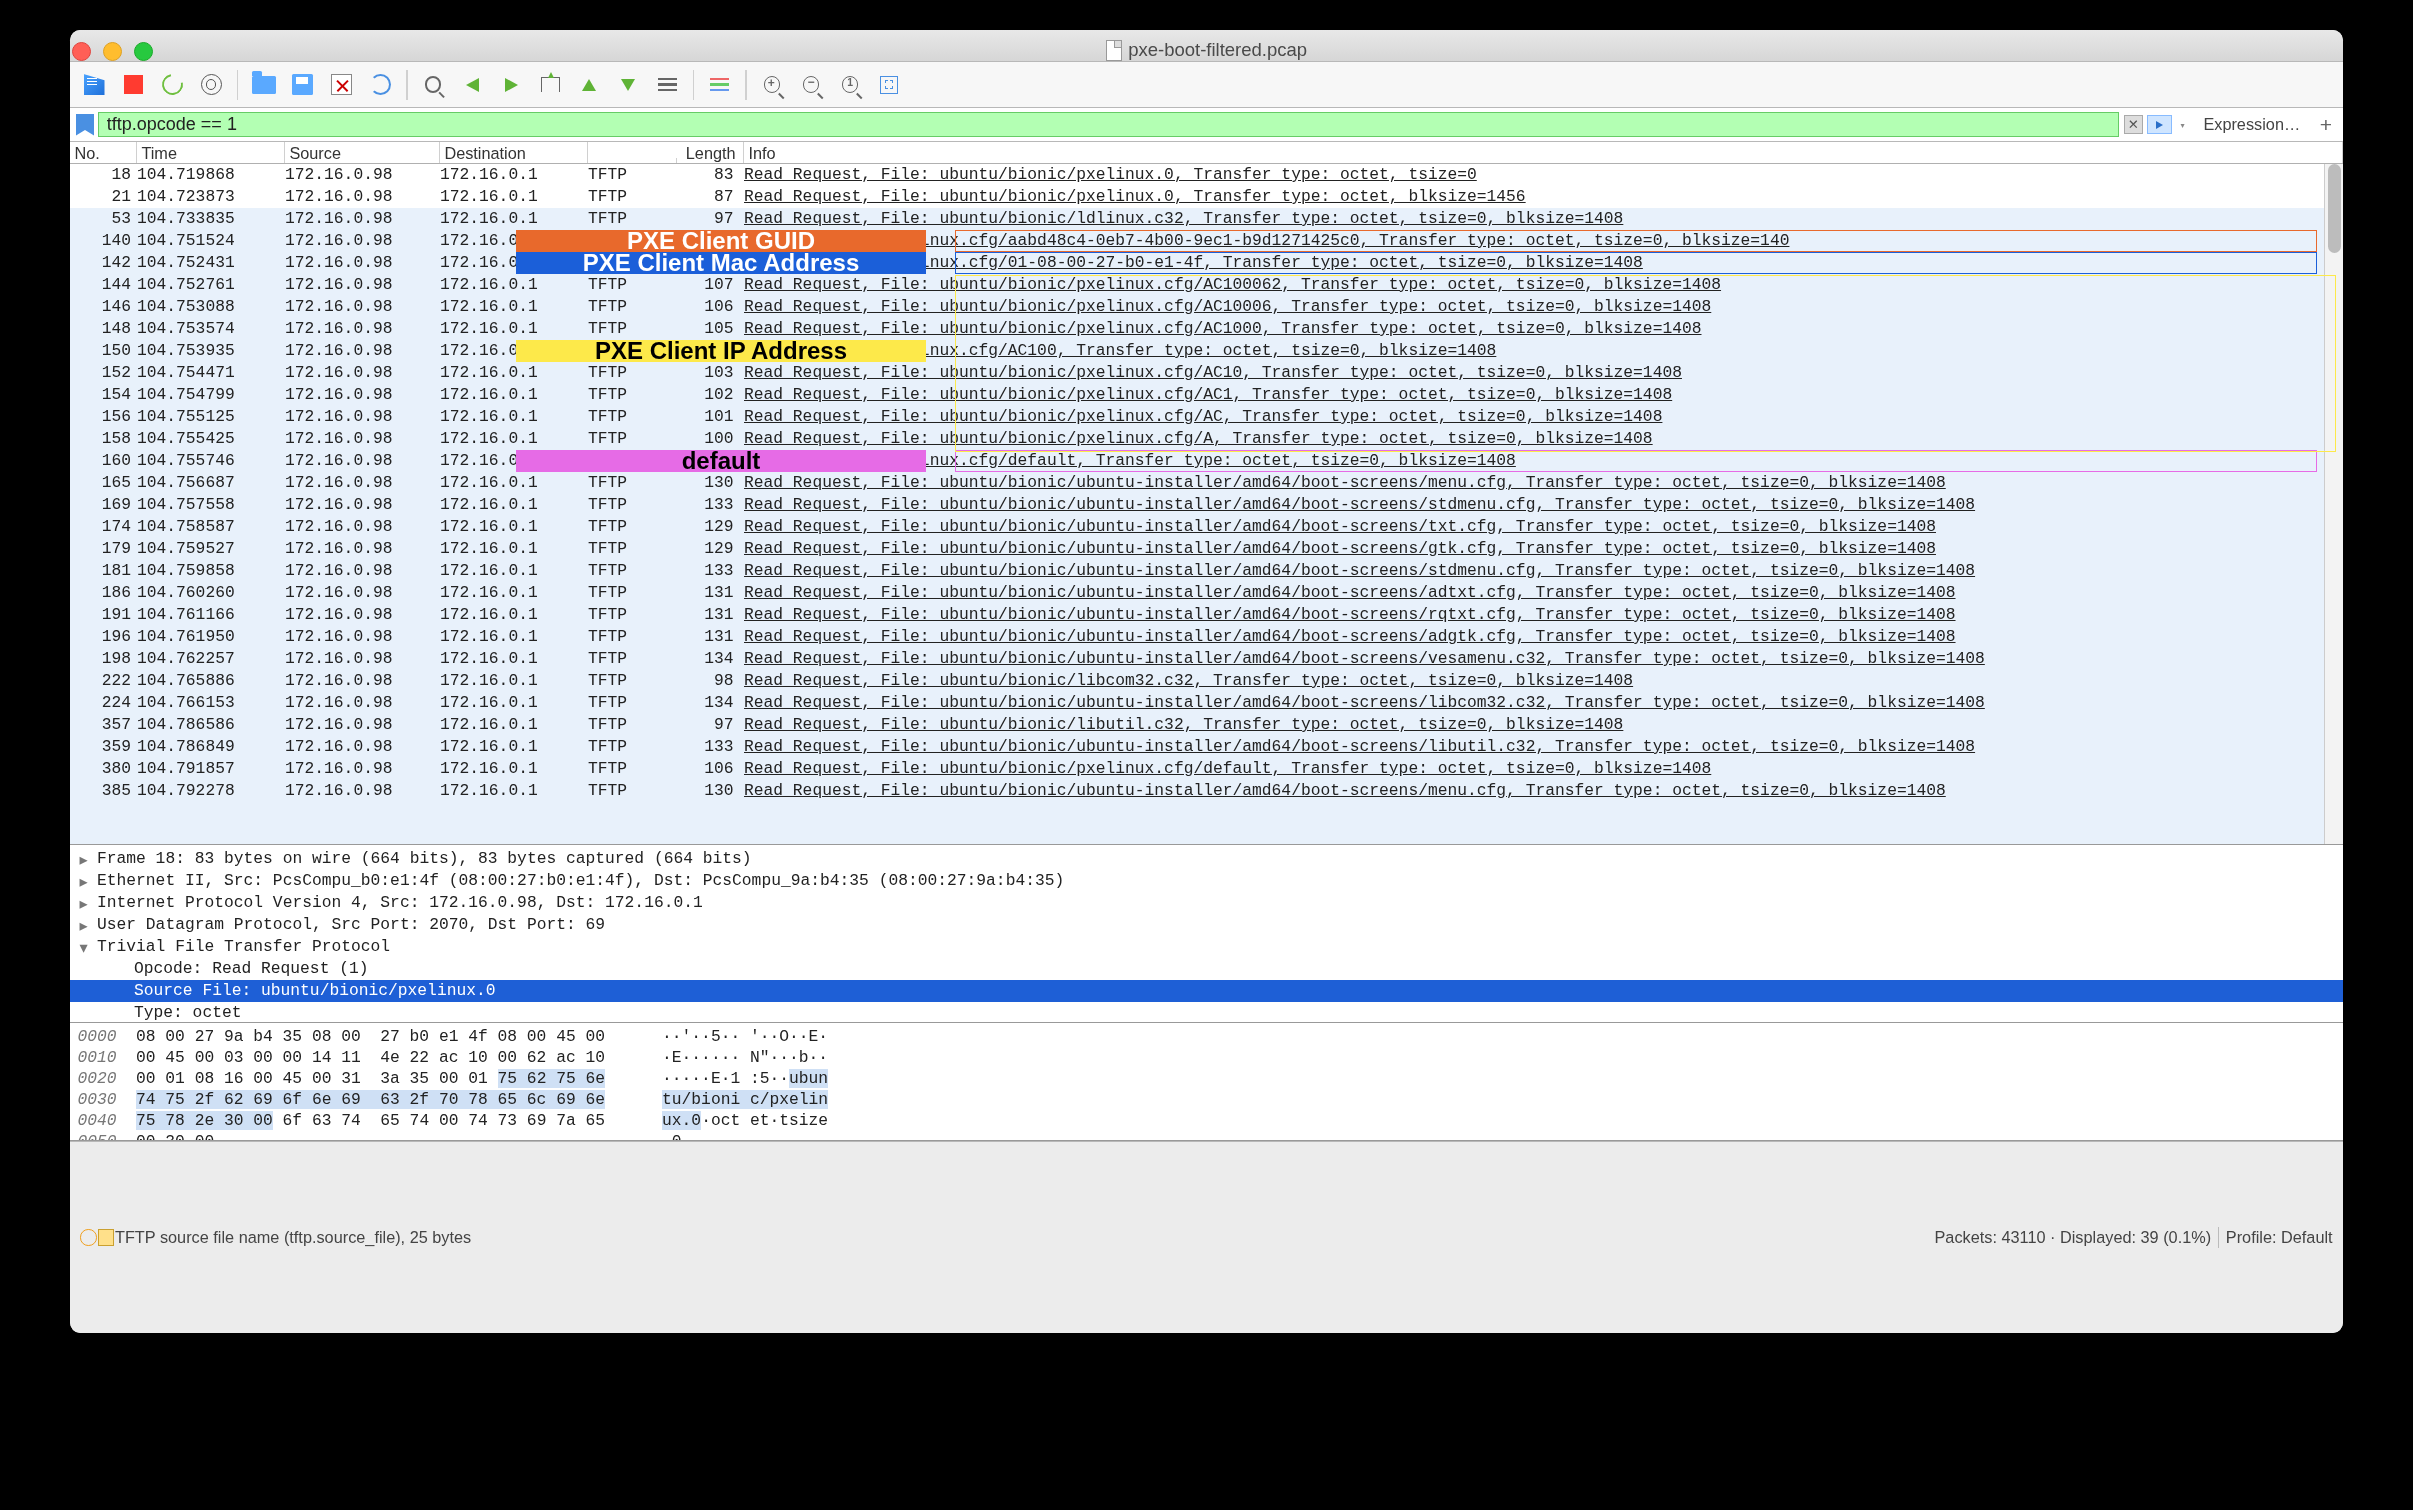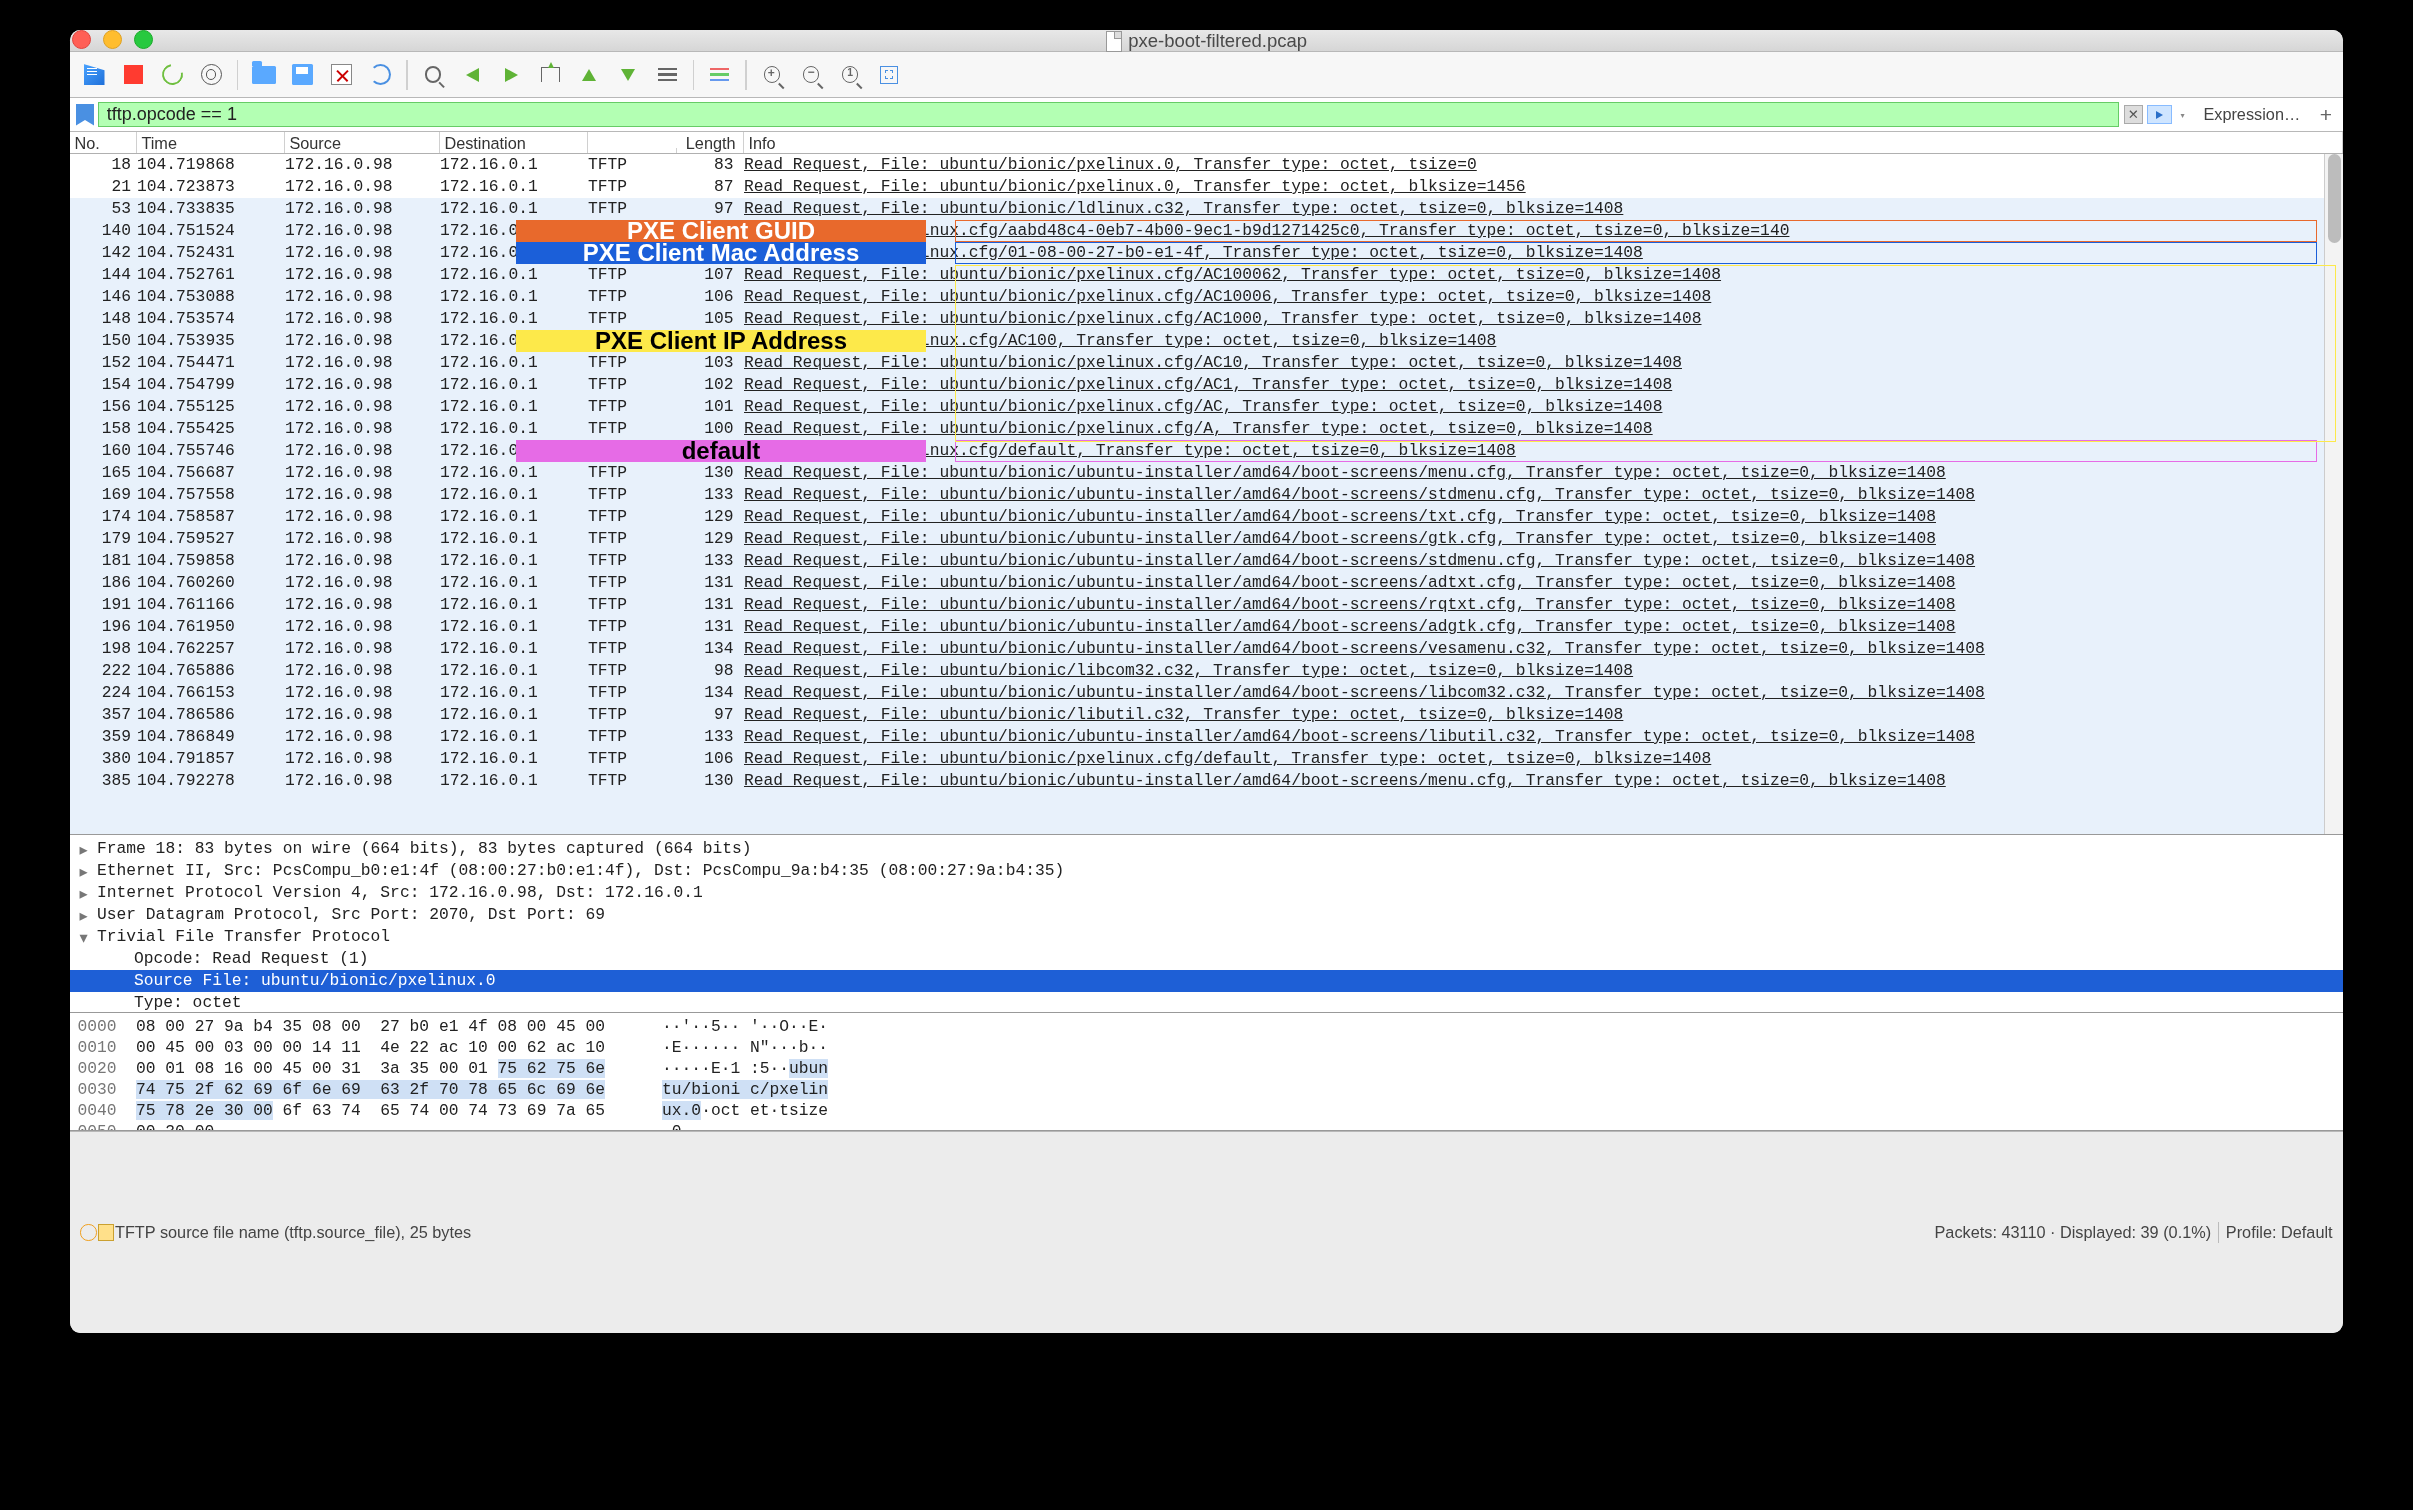--- a/index.html
+++ b/index.html
@@ -18,24 +18,24 @@
     width: 2273px;
     height: 1303px;
     background: #ececec;
     border-radius: 10.4px;
     box-shadow: 0 12px 44px rgba(0,0,0,0.6);
     display: flex;
     flex-direction: column;
     overflow: hidden;
   }
   .titlebar {
-    height: 22px;
+    height: 32px;
     background: linear-gradient(#e8e8e8,#d6d6d6);
     display: flex;
-    align-items: flex-start;
+    align-items: flex-end;
     padding: 0 2px;
     position: relative;
     border-bottom: 0.7px solid #b8b8b8;
   }
   .traffic { display: flex; gap: 12px; }
   .traffic div { width: 19px; height: 19px; border-radius: 50%; }
   .tl-red { background: #ff5f56; border: 0.7px solid #e0443e; }
   .tl-yel { background: #ffbd2e; border: 0.7px solid #dea123; }
   .tl-grn { background: #27c93f; border: 0.7px solid #1aab29; }
   .title-center {
@@ -178,21 +178,21 @@
   .drow .tw{width:27px;text-align:center;color:#777;font-family:Arial;}
   .drow.sel{background:#1e5fd6;color:#fff;}
   .drow.ind1{padding-left:37px;}
 
   .hex-pane{
     height:118px;background:#fff;border-bottom:0.7px solid #999;
     font-family: Menlo, Monaco, "Courier New", monospace;
     font-size:16.3px;line-height:21px;color:#222;
     padding:3px 7.4px;overflow:hidden;white-space:pre;
   }
-  .hex-pane .off{color:#777;}
+  .hex-pane .off{color:#777;font-style:italic;}
   .hexhl{background:#cfe0f5;}
 
   .statusbar{
     flex:1;min-height:33px;background:#ececec;border-top:0.7px solid #b8b8b8;
     display:flex;align-items:center;padding:0 10.4px;gap:1px;
     font-size:16.3px;color:#444;
   }
   .sb-ic{width:16.3px;height:16.3px;border:1.5px solid #f0a020;border-radius:50%;}
   .sb-ic2{width:16.3px;height:16.3px;background:#ffe08a;border:0.7px solid #caa030;}
   .sb-mid{flex:1;}

